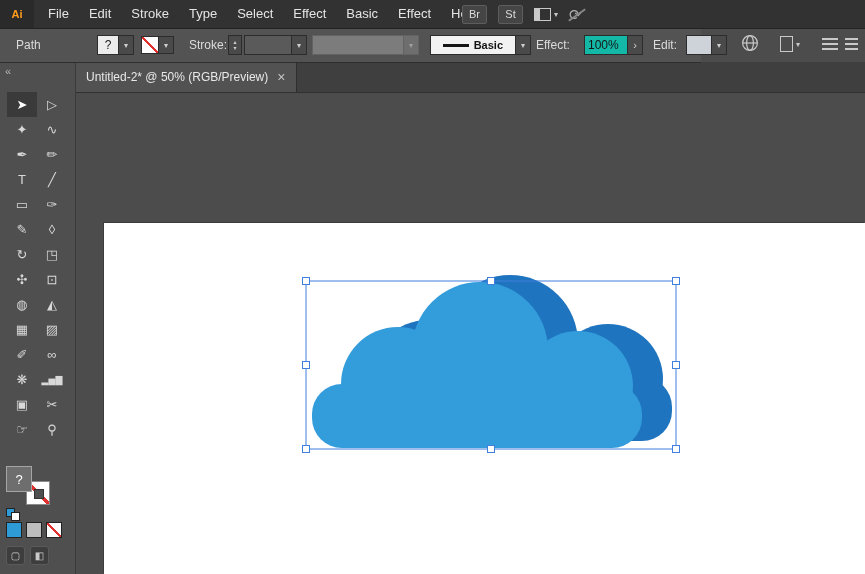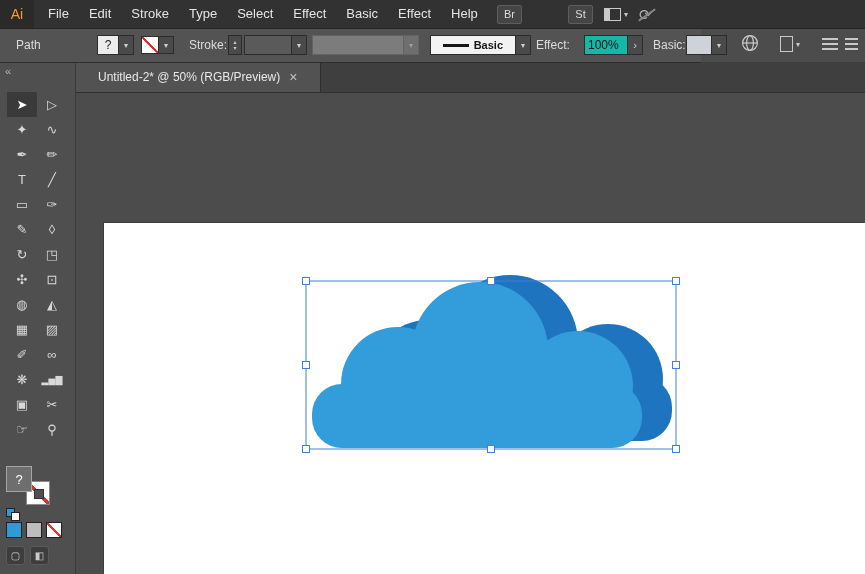--- a/index.html
+++ b/index.html
@@ -3,25 +3,25 @@
 <meta charset="utf-8">
 <style>
   html,body{margin:0;padding:0;}
   body{
     width:865px;height:574px;position:relative;overflow:hidden;
     background:#4c4c4c;font-family:"Liberation Sans",sans-serif;
     -webkit-font-smoothing:antialiased;
   }
   
   .menubar{position:absolute;left:0;top:0;width:865px;height:28px;background:#323232;border-bottom:1px solid #232323;display:flex;align-items:center;z-index:30;}
-  .logo{width:34px;height:28px;background:#2a2a2a;color:#ff9c1a;font-weight:normal;font-size:14px;display:flex;align-items:center;justify-content:center;}
+  .logo{width:34px;height:28px;background:#2a2a2a;color:#ff9c1a;font-weight:bold;font-size:11px;display:flex;align-items:center;justify-content:center;}
   .menu-items{display:flex;align-items:center;margin-left:4px;}
   .menu-item{color:#e4e4e4;font-size:13px;padding:0 10px;line-height:28px;cursor:default;}
   .menubar-right{position:absolute;left:462px;top:0;height:28px;display:flex;align-items:center;gap:11px;}
-  .mini-btn{width:25px;height:19px;background:#454545;border:1px solid #5d5d5d;border-radius:2px;color:#dcdcdc;font-size:11px;display:flex;align-items:center;justify-content:center;padding:0;font-family:inherit;margin-left:35px;}
+  .mini-btn{width:25px;height:19px;background:#454545;border:1px solid #5d5d5d;border-radius:2px;color:#dcdcdc;font-size:11px;display:flex;align-items:center;justify-content:center;padding:0;font-family:inherit;}
   .ws{display:flex;align-items:center;gap:3px;}
   .ws-icon{width:15px;height:11px;border:1px solid #c9c9c9;position:relative;display:inline-block;}
   .ws-icon::before{content:"";position:absolute;left:0;top:0;width:5px;height:100%;background:#c9c9c9;}
   .tiny-caret{color:#c9c9c9;font-size:8px;}
   .tiny-caret::after{content:"▾";}
   .sync{position:relative;color:#b0b0b0;font-size:15px;line-height:15px;}
   .sync::before{content:"⟳";}
   .sync::after{content:"";position:absolute;left:-2px;top:7px;width:20px;height:2px;background:#878787;transform:rotate(-35deg);}
   
   .controlbar{position:absolute;left:0;top:28px;width:701px;height:34px;background:#535353;border-bottom:1px solid #2e2e2e;z-index:29;}
@@ -57,21 +57,21 @@
   #style-combo{left:686px;}
   #style-field{width:26px;background:#ced2d9;}
   #globe{position:absolute;left:741px;top:6px;width:18px;height:18px;}
   #docsetup{position:absolute;left:780px;top:8px;display:flex;align-items:center;gap:3px;}
   .page-icon{width:11px;height:14px;border:1px solid #c9c9c9;display:inline-block;}
   .bars{position:absolute;top:10px;width:16px;height:13px;background:repeating-linear-gradient(to bottom,#c9c9c9 0 2px,transparent 2px 5px);}
   #panel-ic1{left:822px;}
   #panel-ic2{left:845px;width:13px;}
   
   .tabstrip{position:absolute;left:75px;top:62px;width:790px;height:30px;background:#3f3f3f;border-bottom:1px solid #313131;z-index:20;}
-  .tab{position:absolute;left:0;top:0;height:30px;box-sizing:border-box;background:#525252;display:flex;align-items:center;gap:9px;padding:0 23px;border-right:1px solid #2e2e2e;}
+  .tab{position:absolute;left:0;top:0;height:30px;box-sizing:border-box;background:#525252;display:flex;align-items:center;gap:9px;padding:0 11px;border-right:1px solid #2e2e2e;}
   .tab-title{color:#e8e8e8;font-size:12px;white-space:nowrap;}
   .tab-close{color:#c4c4c4;font-size:14px;line-height:14px;}
   
   .toolpanel{position:absolute;left:0;top:62px;width:75px;height:512px;background:#4f4f4f;border-right:1px solid #3a3a3a;z-index:21;}
   .collapse{position:absolute;left:5px;top:3px;color:#b5b5b5;font-size:11px;}
   .tools{position:absolute;left:7px;top:30px;width:60px;display:grid;grid-template-columns:30px 30px;grid-auto-rows:25px;}
   .tool{display:flex;align-items:center;justify-content:center;color:#d8d8d8;font-size:13px;}
   .tool.active{background:#3a3a3a;color:#ffffff;}
   .tool .small{font-size:9px;letter-spacing:0;}
   .fill-chip{position:absolute;left:6px;top:404px;width:26px;height:26px;box-sizing:border-box;background:#6e6e6e;border:1px solid #a5a5a5;color:#fff;font-size:13px;display:flex;align-items:center;justify-content:center;z-index:2;}
@@ -150,21 +150,21 @@
       <span class="ss-line"></span>
       <span class="ss-text">Basic</span>
     </span>
     <span class="caret-box"></span>
   </div>
 
   <span class="cb-label" id="lbl-opacity">Effect:</span>
   <input id="opacity-field" value="100%" style="">
   <span id="opacity-step">›</span>
 
-  <span class="cb-label" id="lbl-style">Basic:</span>
+  <span class="cb-label" id="lbl-style">Edit:</span>
   <div class="combo" id="style-combo">
     <span class="field" id="style-field"></span>
     <span class="caret-box"></span>
   </div>
 
   <svg id="globe" viewBox="0 0 18 18">
     <g fill="none" stroke="#c9c9c9" stroke-width="1.2">
       <circle cx="9" cy="9" r="7.4"></circle>
       <ellipse cx="9" cy="9" rx="3.4" ry="7.4"></ellipse>
       <line x1="1.6" y1="9" x2="16.4" y2="9"></line>

